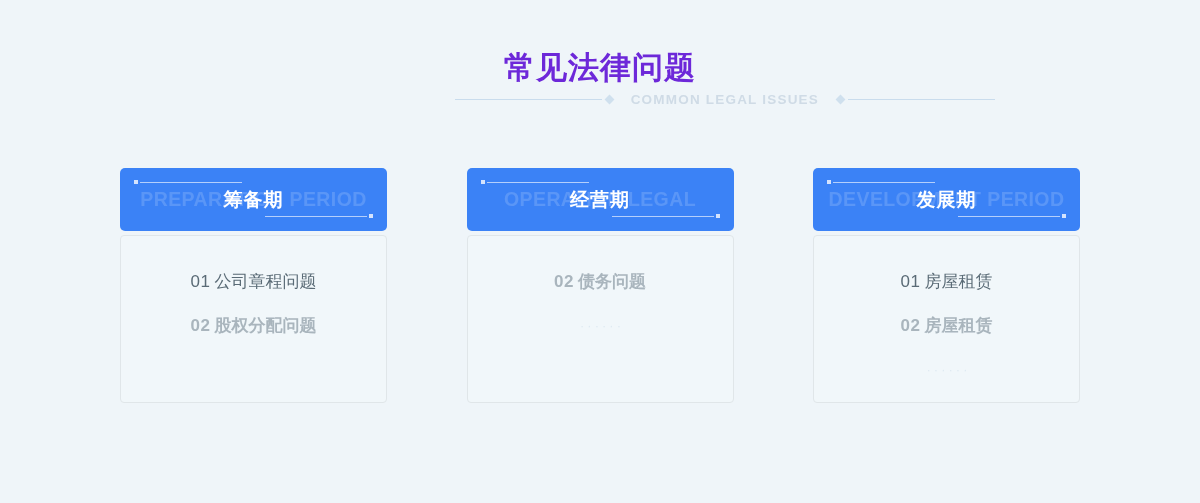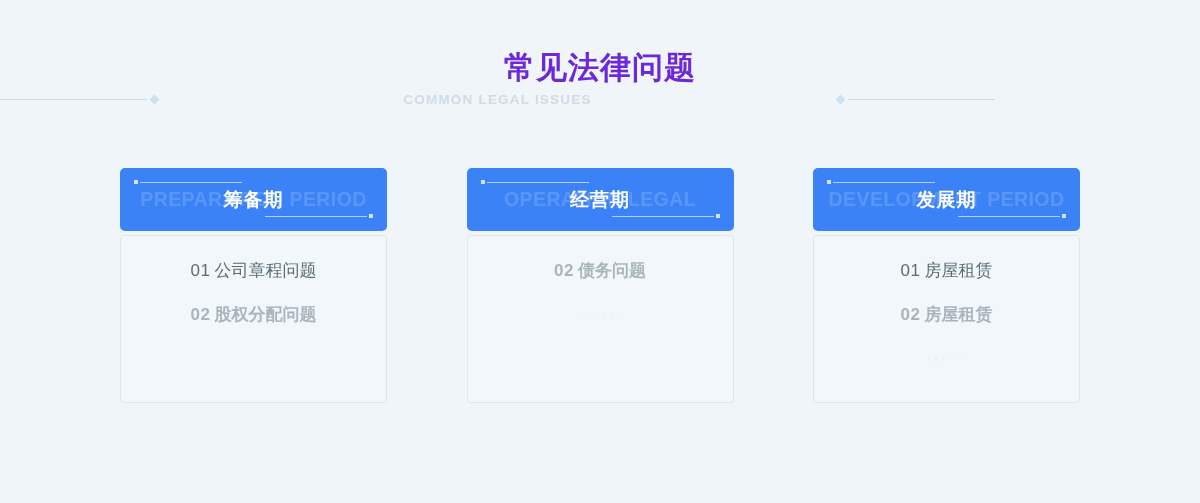--- a/index.html
+++ b/index.html
@@ -35,22 +35,22 @@
     letter-spacing: 1px;
     line-height: 40px;
   }
   .subtitle-row {
     position: absolute;
     left: 0;
     top: 92px;
     width: 995px;
     display: flex;
     align-items: center;
-    justify-content: space-between;
-    gap: 3px;
+    justify-content: flex-end;
+    gap: 16px;
   }
   .sub-line {
     position: relative;
     width: 160px;
     height: 11px;
     display: flex;
     align-items: center;
   }
   .sub-line .bar {
     position: absolute;
@@ -162,21 +162,21 @@
   .deco.bottom-right .dline { left: 0; right: 6px; }
   .deco.bottom-right .ddot { right: 0; }
 
   .card-body {
     margin-top: 4px;
     height: 168px;
     background: #f1f7fa;
     border: 1px solid #e0e6e9;
     border-radius: 4px;
     box-sizing: border-box;
-    padding-top: 24px;
+    padding-top: 35px;
   }
   .item {
     text-align: center;
     font-size: 17px;
     line-height: 22px;
     height: 44px;
   }
   .item .num {
     letter-spacing: 0.5px;
     margin-right: 4px;

